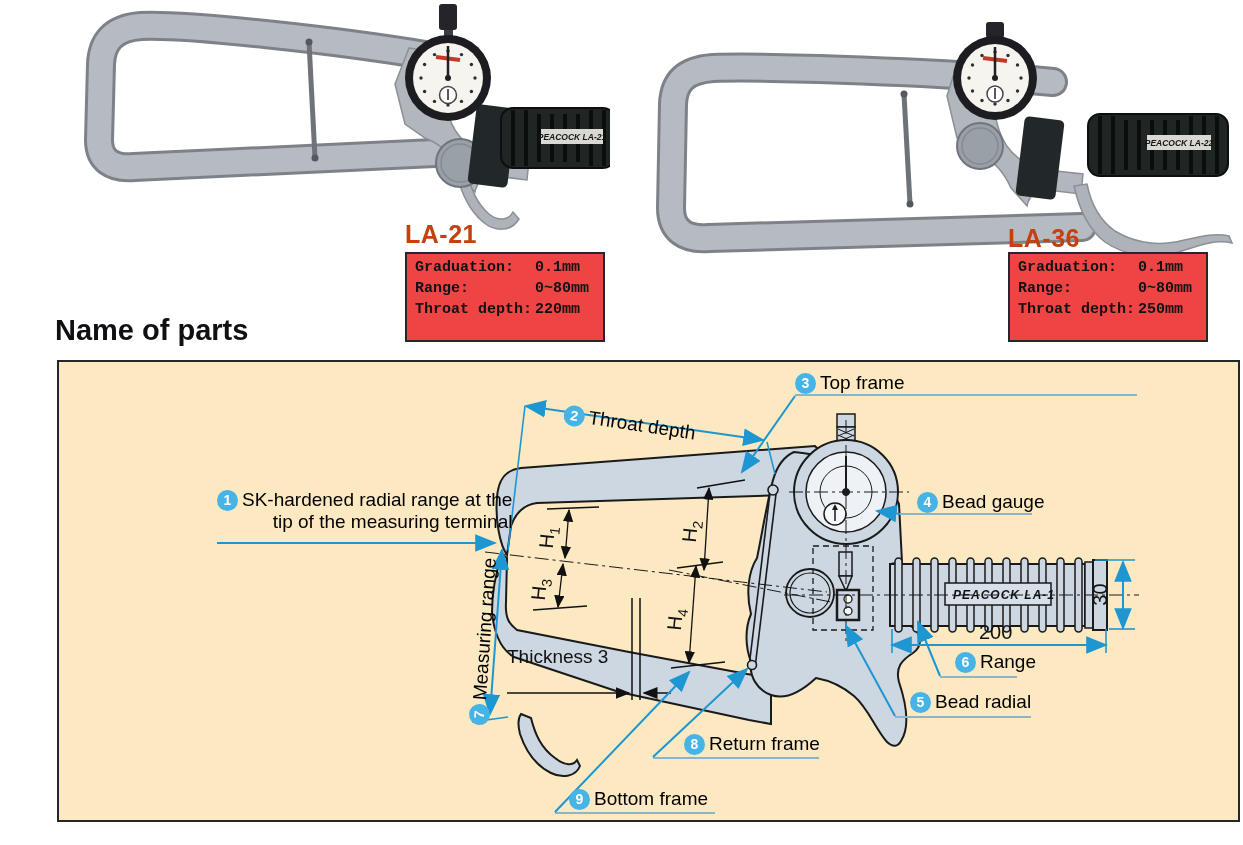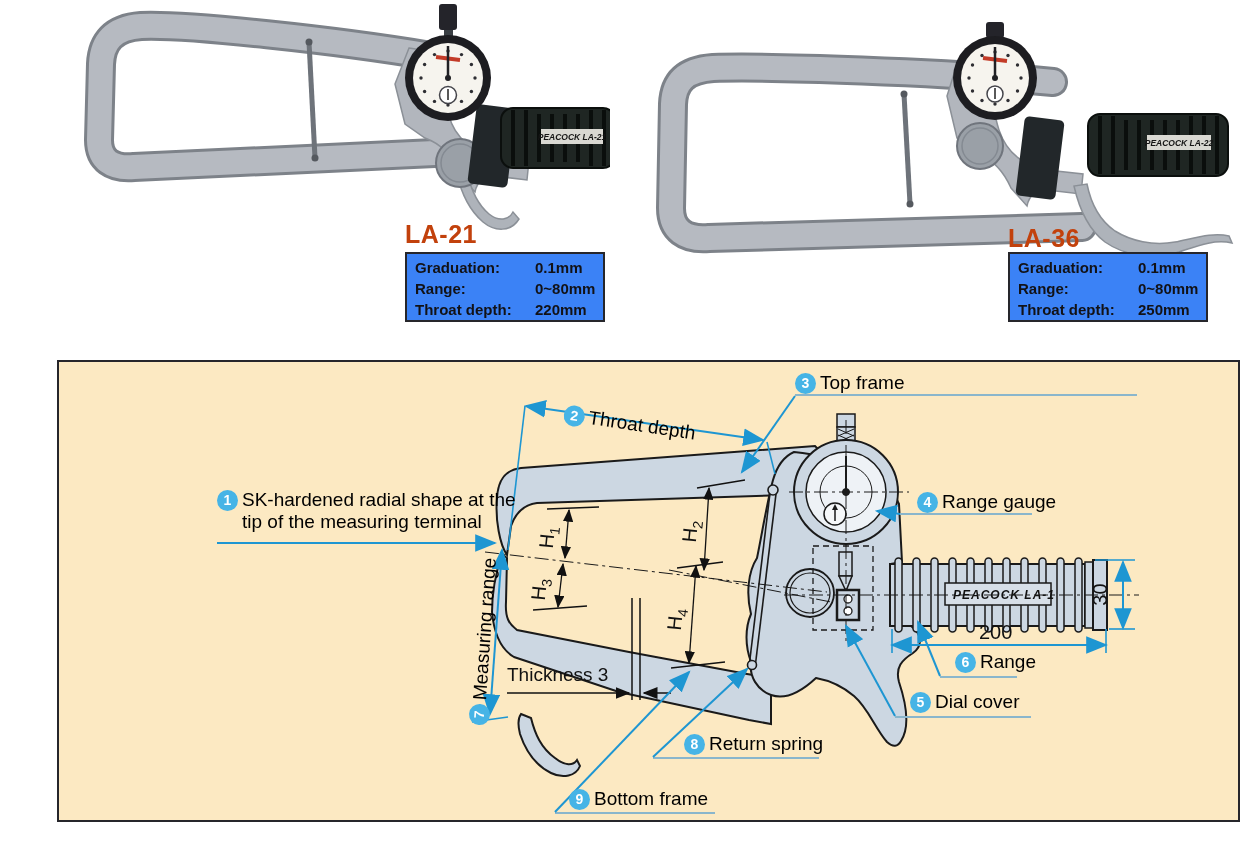--- a/index.html
+++ b/index.html
@@ -1,29 +1,29 @@
 <!DOCTYPE html>
 <html><head>
 <meta charset="utf-8">
 <style>
   html,body{margin:0;padding:0;background:#fff;font-family:"Liberation Sans",sans-serif;}
   .page{position:relative;width:1243px;height:845px;background:#ffffff;overflow:hidden;}
   .photo{position:absolute;}
   .model{position:absolute;font-size:25px;font-weight:bold;color:#c2410c;letter-spacing:.5px;}
-  .spec{position:absolute;width:188px;background:#3b82f6;border:2px solid #26262b;padding:3px 0 0 8px;}
+  .spec{position:absolute;width:188px;background:#ef4444;border:2px solid #26262b;padding:3px 0 20px 8px;font-family:Liberation Mono, monospace;}
   .spec .row{display:flex;font-size:15px;font-weight:bold;line-height:21px;color:#121216;}
   .spec .n{width:120px;flex:none;}
   .heading{position:absolute;left:55px;top:314px;font-size:29px;font-weight:bold;color:#101014;}
   .panel{position:absolute;left:57px;top:360px;width:1183px;height:462px;background:#fce9c2;border:2px solid #26262b;box-sizing:border-box;}
   .panel > svg.draw{position:absolute;left:0;top:0;}
   .callout{position:absolute;display:flex;align-items:center;font-size:19px;color:#000;white-space:nowrap;line-height:22px;}
   .badge{width:21px;height:21px;border-radius:50%;background:#46b4e6;color:#fff;font-size:14px;font-weight:bold;display:flex;align-items:center;justify-content:center;margin-right:4px;flex:none;font-family:"Liberation Sans",sans-serif;}
   .co1{position:absolute;left:158px;top:127px;font-size:19px;line-height:22px;color:#000;}
   .co1 .r1{display:flex;align-items:center;}
-  .co1 .r2{margin-left:25px;}
+  .co1 .r2{margin-left:25px;text-align:right;}
   .dimtext{position:absolute;font-size:20px;color:#111;white-space:nowrap;}
 </style>
 </head>
 <body>
 
 <div class="page">
 
   <svg class="photo" style="left:35px;top:2px" width="575" height="235" viewBox="0 0 575 235">
     <g>
       <path d="M396 54 C300 38,152 22,106 24 C78 26,67 40,66 62 L64 138 C64 158,77 167,99 165 L421 150" fill="none" stroke="#7d8289" stroke-width="30" stroke-linecap="round" stroke-linejoin="round"></path>
@@ -141,20 +141,21 @@
     <div class="row">
         <span class="n">Range:</span>
         <span class="v">0~80mm</span>
       </div>
     <div class="row">
         <span class="n">Throat depth:</span>
         <span class="v">250mm</span>
       </div>
   </div>
 
+  <div class="heading">Name of parts</div>
 
   <div class="panel">
 
     <svg class="draw" width="1179" height="458" viewBox="0 0 1179 458">
       <defs>
         <marker id="mb" viewBox="0 0 10 8" refX="9" refY="4" markerWidth="11" markerHeight="9" orient="auto-start-reverse">
           <path d="M0 0L10 4L0 8z" fill="#1e96d2"></path>
         </marker>
         <marker id="mk" viewBox="0 0 10 8" refX="9" refY="4" markerWidth="10" markerHeight="8" orient="auto-start-reverse">
           <path d="M0 0L10 4L0 8z" fill="#111"></path>
@@ -285,62 +286,62 @@
         <line x1="836" y1="354" x2="787" y2="264" marker-end="url(#mb)"></line>
         <line x1="881" y1="314" x2="859" y2="260" marker-end="url(#mb)"></line>
         <line x1="594" y1="395" x2="688" y2="307" marker-end="url(#mb)"></line>
         <line x1="496" y1="450" x2="630" y2="310" marker-end="url(#mb)"></line>
       </g>
     </svg>
 
     <div class="co1">
       <div class="r1">
         <span class="badge">1</span>
-        <span>SK-hardened radial shape at the</span>
+        <span>SK-hardened radial range at the</span>
       </div>
       <div class="r2">tip of the measuring terminal</div>
     </div>
 
     <div class="callout" style="left:505px;top:41px;transform-origin:left center;transform:rotate(8.5deg)">
       <span class="badge">2</span>
       <span>Throat depth</span>
     </div>
 
     <div class="callout" style="left:736px;top:10px">
       <span class="badge">3</span>
       <span>Top frame</span>
     </div>
 
     <div class="callout" style="left:858px;top:129px">
       <span class="badge">4</span>
-      <span>Range gauge</span>
+      <span>Bead gauge</span>
     </div>
 
     <div class="callout" style="left:851px;top:329px">
       <span class="badge">5</span>
-      <span>Dial cover</span>
+      <span>Bead radial</span>
     </div>
 
     <div class="callout" style="left:896px;top:289px">
       <span class="badge">6</span>
       <span>Range</span>
     </div>
 
     <div class="callout" style="left:410px;top:342px;transform-origin:10px 11px;transform:rotate(-86deg)">
       <span class="badge">7</span>
       <span>Measuring range</span>
     </div>
 
     <div class="callout" style="left:625px;top:371px">
       <span class="badge">8</span>
-      <span>Return spring</span>
+      <span>Return frame</span>
     </div>
 
     <div class="callout" style="left:510px;top:426px">
       <span class="badge">9</span>
       <span>Bottom frame</span>
     </div>
 
-    <div class="dimtext" style="left:448px;top:302px;font-size:19px">Thickness 3</div>
+    <div class="dimtext" style="left:448px;top:284px;font-size:19px">Thickness 3</div>
     <div class="dimtext" style="left:920px;top:259px">200</div>
     <div class="dimtext" style="left:1030px;top:221px;transform:rotate(-90deg)">30</div>
   </div>
 </div>
 
 </body></html>

